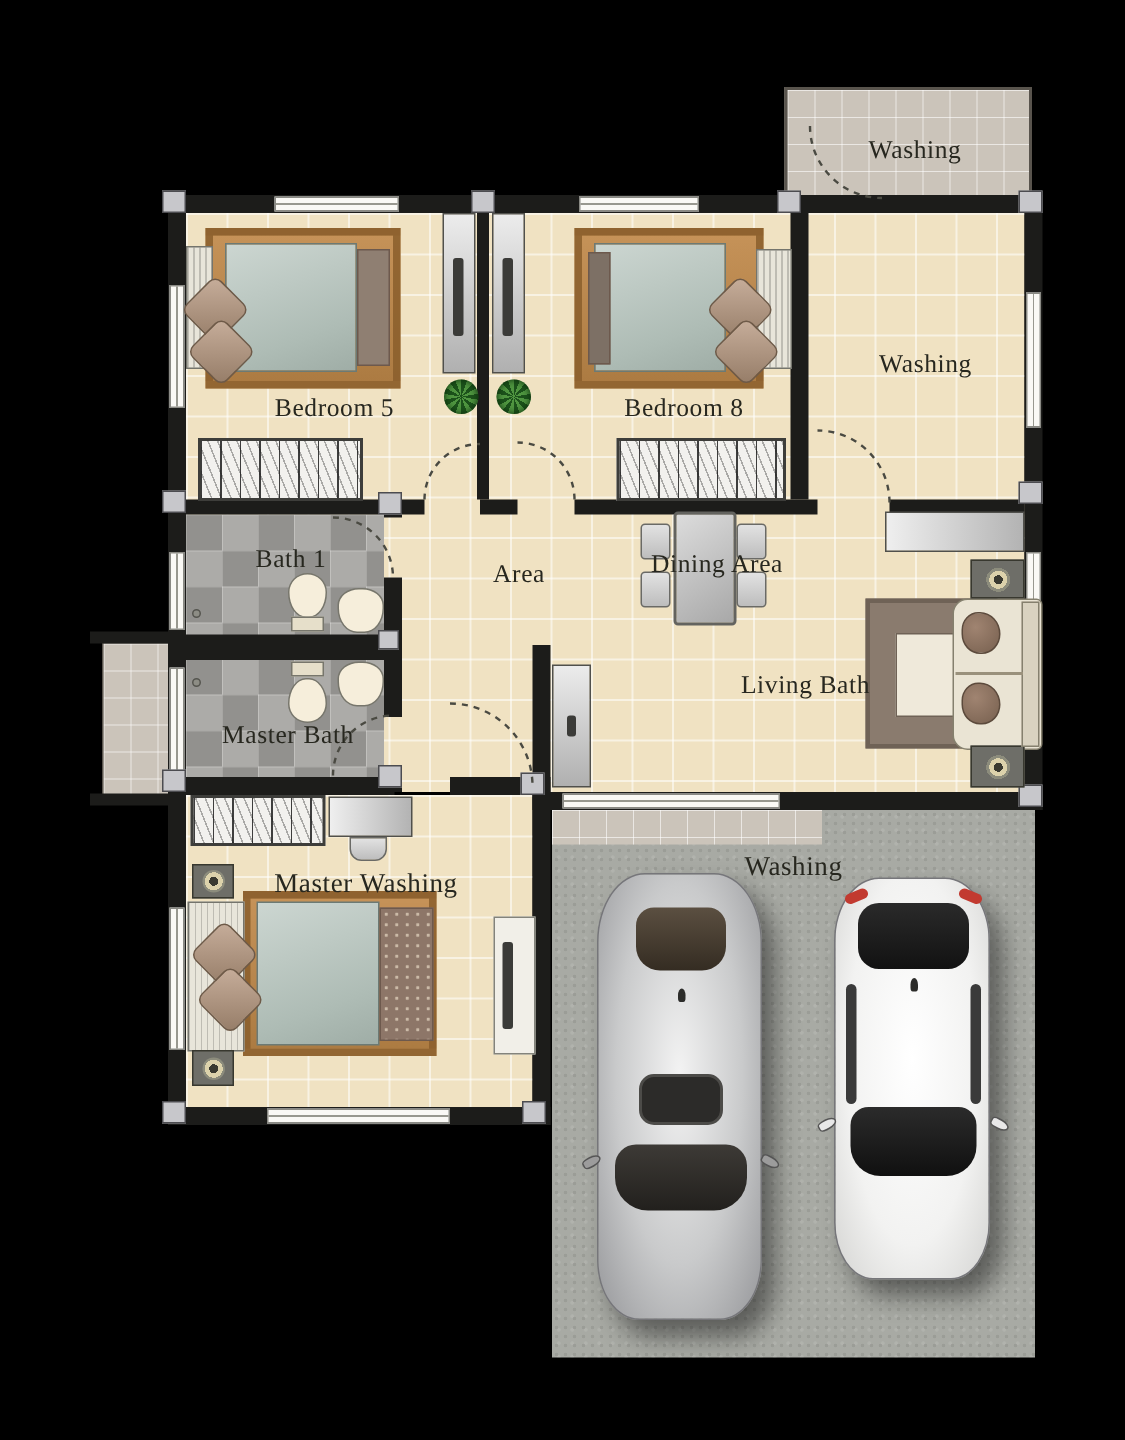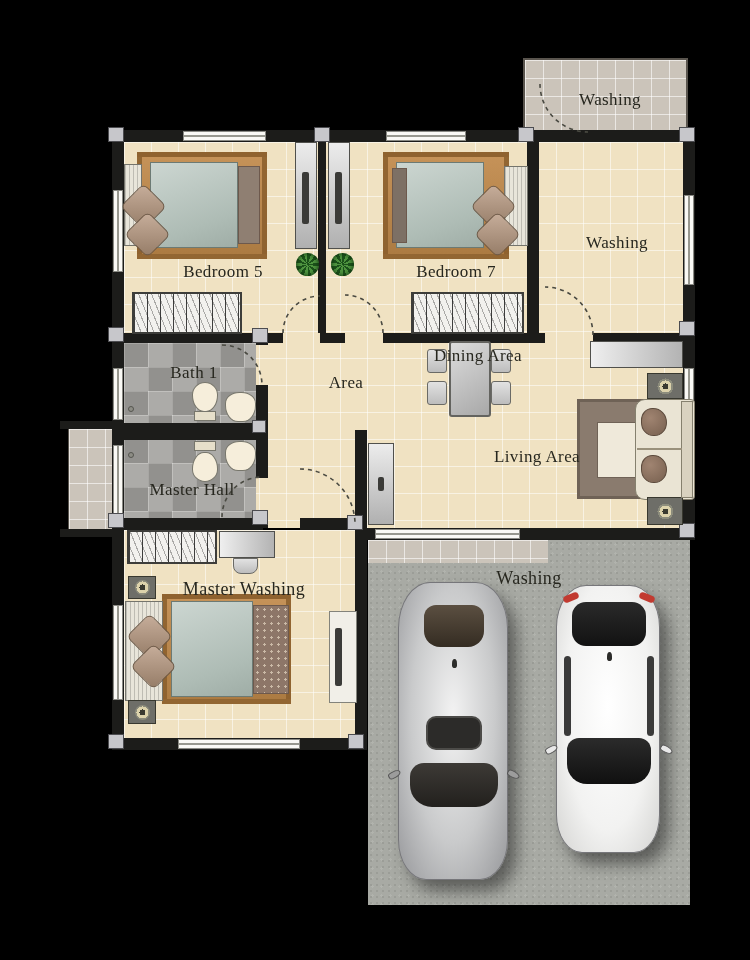--- a/index.html
+++ b/index.html
@@ -244,22 +244,22 @@
     <div class="glass" style="left:7px;top:70px;width:7px;height:80px;background:#3a3a3a;border-radius:4px;"></div>
     <div class="glass" style="left:90px;top:70px;width:7px;height:80px;background:#3a3a3a;border-radius:4px;"></div>
     <div class="glass" style="left:10px;top:152px;width:84px;height:46px;background:linear-gradient(#2b2b2b,#101010);border-radius:12px 12px 20px 20px;"></div>
     <div class="mirror" style="left:-12px;top:160px;transform:rotate(-28deg);background:#e8e8e8;"></div>
     <div class="mirror" style="left:103px;top:160px;transform:rotate(28deg);background:#e8e8e8;"></div>
   </div>
 
   <div class="lbl" style="left:610px;top:100px;">Washing</div>
   <div class="lbl" style="left:617px;top:243px;">Washing</div>
   <div class="lbl" style="left:223px;top:272px;">Bedroom 5</div>
-  <div class="lbl" style="left:456px;top:272px;">Bedroom 7</div>
+  <div class="lbl" style="left:456px;top:272px;">Bedroom 8</div>
   <div class="lbl" style="left:194px;top:373px;">Bath 1</div>
   <div class="lbl" style="left:346px;top:383px;">Area</div>
-  <div class="lbl" style="left:478px;top:356px;">Dining Area</div>
-  <div class="lbl" style="left:192px;top:490px;">Master Hall</div>
-  <div class="lbl" style="left:537px;top:457px;">Living Area</div>
+  <div class="lbl" style="left:478px;top:376px;">Dining Area</div>
+  <div class="lbl" style="left:192px;top:490px;">Master Bath</div>
+  <div class="lbl" style="left:537px;top:457px;">Living Bath</div>
   <div class="lbl" style="left:244px;top:589px;font-size:18px;">Master Washing</div>
   <div class="lbl" style="left:529px;top:578px;font-size:18px;z-index:31;">Washing</div>
 
 </div>
 
 </body></html>

